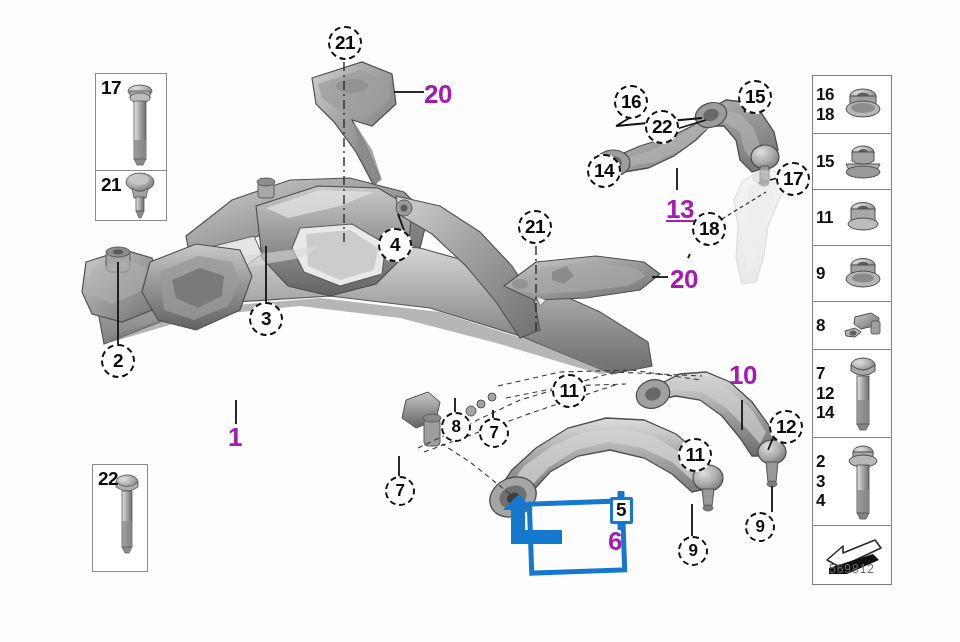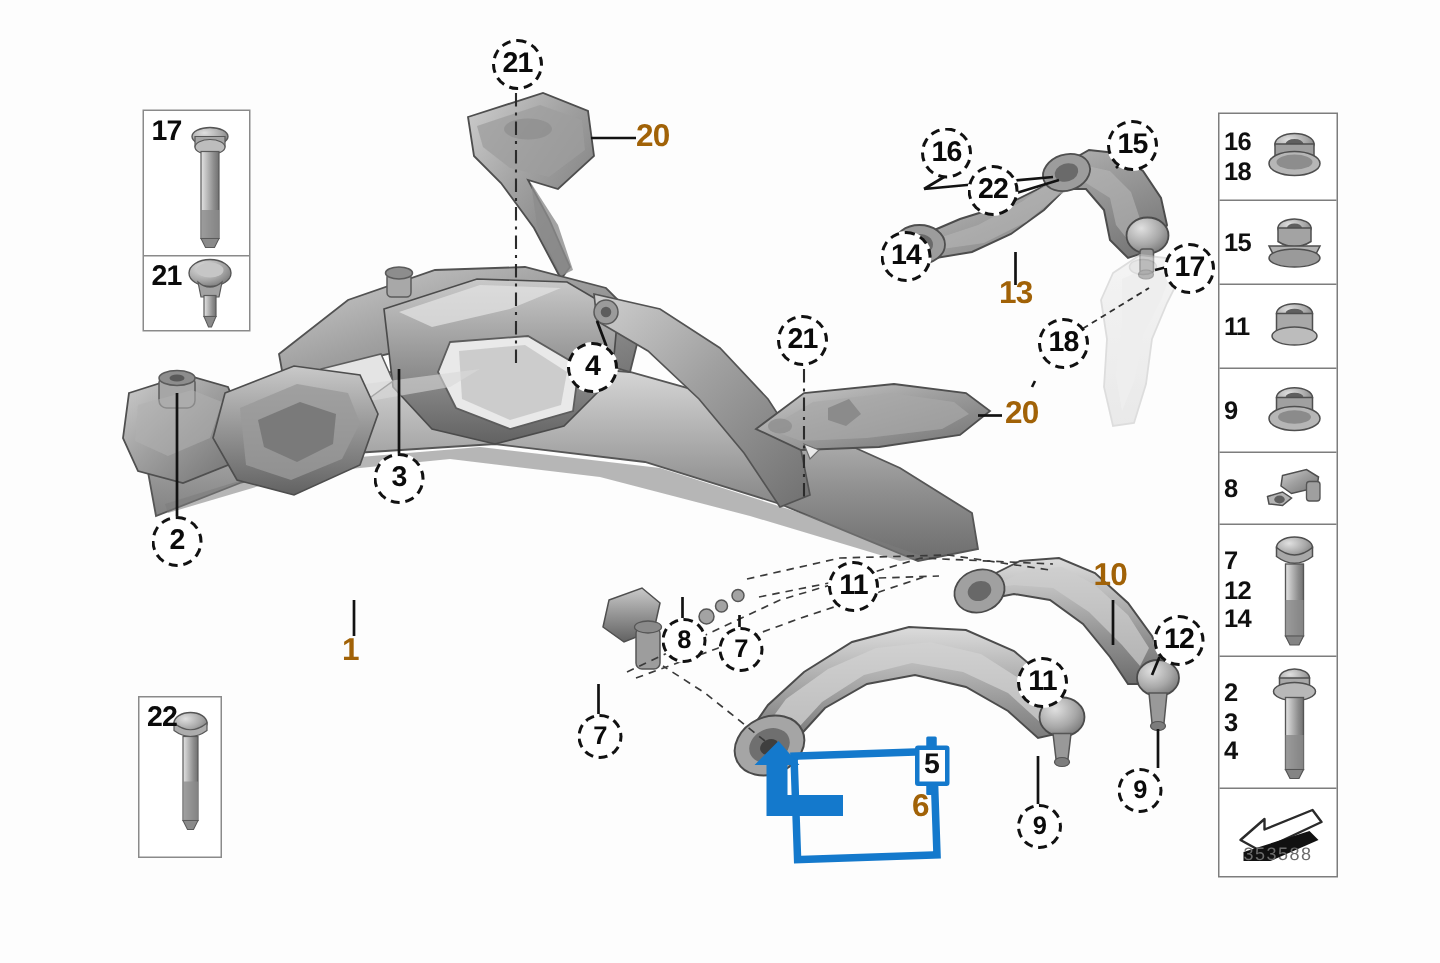--- a/index.html
+++ b/index.html
@@ -26,21 +26,21 @@
     font-weight:bold;
     display:flex;align-items:center;justify-content:center;
     box-sizing:border-box;
     letter-spacing:-0.5px;
     z-index:30;
   }
   .callout.sm{width:30px;height:30px;font-size:17px;}
   
   .numlabel{
     position:absolute;
-    font-size:21px;font-weight:bold;color:#a16207;
+    font-size:26px;font-weight:bold;color:#a21caf;
     z-index:30;letter-spacing:-0.5px;
   }
   
   #legend{
     position:absolute;left:812px;top:75px;
     width:80px;
     border:1px solid #7d7d7d;
     background:#ffffff;
     box-sizing:border-box;
     z-index:25;
@@ -494,37 +494,37 @@
     <div class="lcell" style="height:58px;justify-content:center;">
       <div class="lart">
         <svg width="70" height="50" viewBox="0 0 70 50">
           <path d="M10 30 L26 16 L26 23 L58 10 L64 18 L30 34 L30 41 Z" fill="#ffffff" stroke="#2a2a2a" stroke-width="1.6" stroke-linejoin="round"></path>
           <path d="M12 38 L56 24 L62 30 L30 44 L12 44 Z" fill="#111111"></path>
         </svg>
       </div>
     </div>
   </div>
 
-  <div id="legend-caption">353588</div>
+  <div id="legend-caption">569812</div>
 
   <div class="numlabel" style="left:228px;top:422px;">1</div>
   <div class="callout" style="left:101px;top:344px;">2</div>
   <div class="callout" style="left:249px;top:302px;">3</div>
   <div class="callout" style="left:378px;top:228px;">4</div>
   <div class="numlabel" style="left:608px;top:526px;">6</div>
   <div class="callout sm" style="left:385px;top:476px;">7</div>
   <div class="callout sm" style="left:479px;top:418px;">7</div>
   <div class="callout sm" style="left:441px;top:412px;">8</div>
   <div class="callout sm" style="left:678px;top:536px;">9</div>
   <div class="callout sm" style="left:745px;top:512px;">9</div>
-  <div class="numlabel" style="left:729px;top:372px;">10</div>
+  <div class="numlabel" style="left:729px;top:360px;">10</div>
   <div class="callout" style="left:552px;top:374px;">11</div>
   <div class="callout" style="left:678px;top:438px;">11</div>
   <div class="callout" style="left:769px;top:410px;">12</div>
-  <div class="numlabel" style="left:666px;top:184px;">13</div>
+  <div class="numlabel" style="left:666px;top:194px;text-decoration:underline;">13</div>
   <div class="callout" style="left:587px;top:154px;">14</div>
   <div class="callout" style="left:738px;top:80px;">15</div>
   <div class="callout" style="left:614px;top:85px;">16</div>
   <div class="callout" style="left:776px;top:162px;">17</div>
   <div class="callout" style="left:692px;top:212px;">18</div>
   <div class="numlabel" style="left:670px;top:264px;">20</div>
   <div class="numlabel" style="left:424px;top:79px;">20</div>
   <div class="callout" style="left:328px;top:26px;">21</div>
   <div class="callout" style="left:518px;top:210px;">21</div>
   <div class="callout" style="left:645px;top:110px;">22</div>

